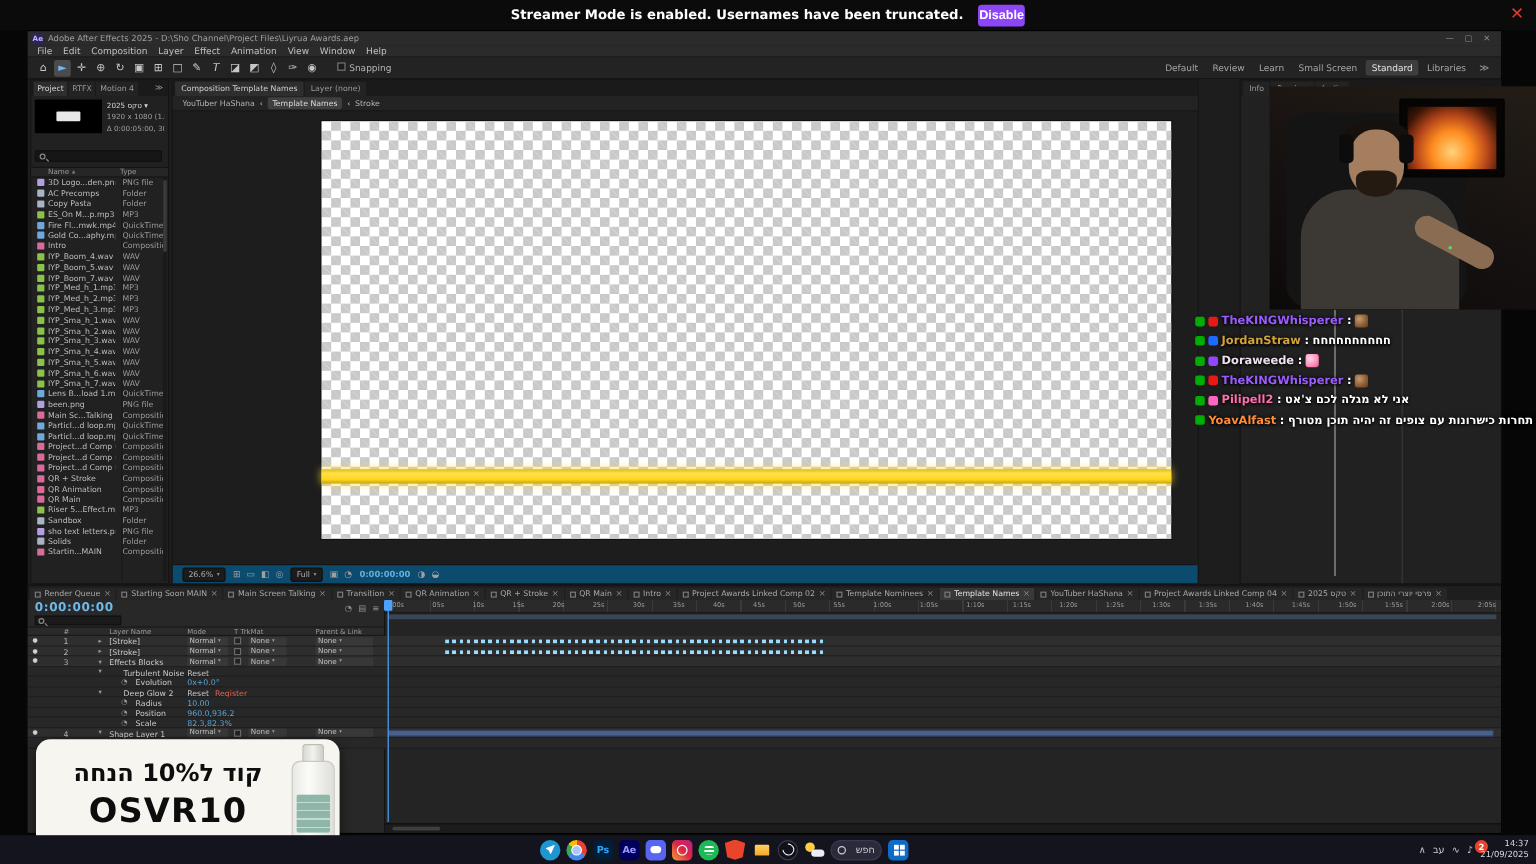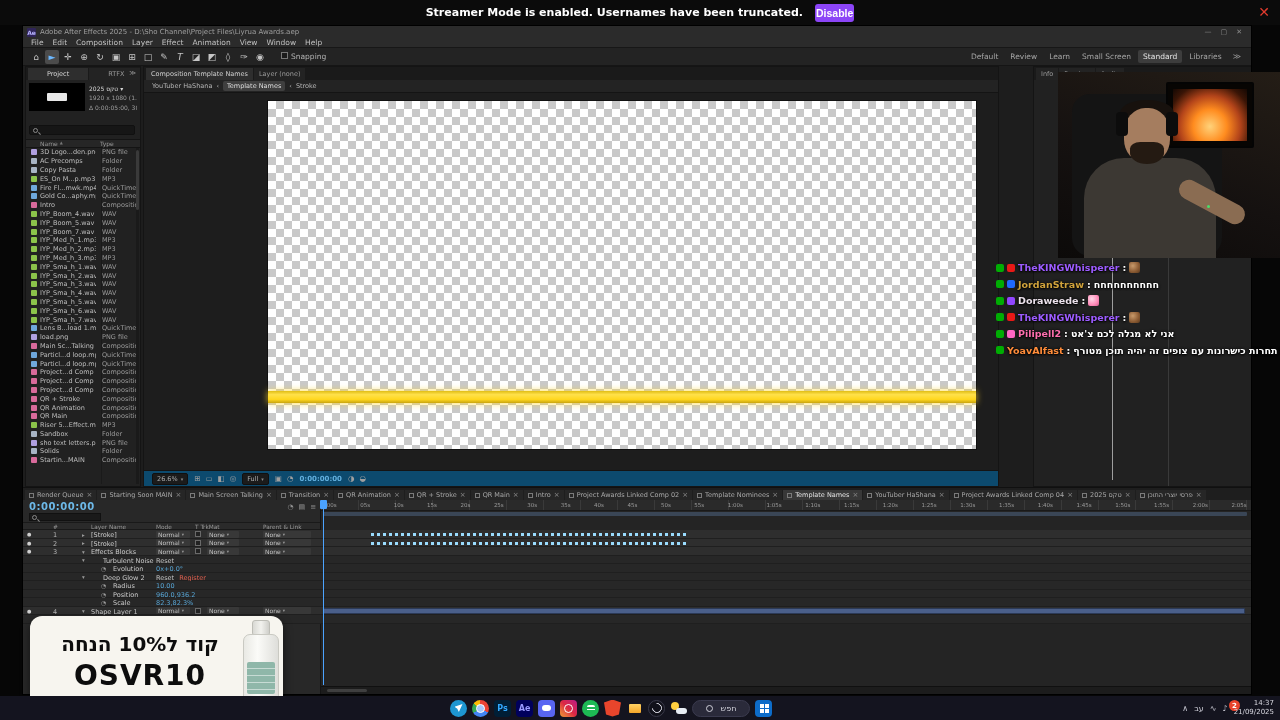--- a/index.html
+++ b/index.html
@@ -30,21 +30,21 @@
   .ws { font-size:7.5px; color:#a5a5a5; padding:2px 5px; border-radius:2px; cursor:pointer; }
   .ws.active { background:#3d3d3d; color:#e6e6e6; }
   .ovf { font-size:8px; color:#9a9a9a; padding:0 4px; }
 
   .panels { position:absolute; top:40px; left:0; right:0; height:421px; }
   .panel { position:absolute; top:0; height:421px; background:#212121; border:1px solid #141414; }
 
   
   .project-panel { left:2px; width:116px; }
   .ptabs { position:absolute; top:0; left:0; right:0; height:13px; background:#1a1a1a; display:flex; align-items:flex-end; gap:1px; padding:1px 2px 0; font-size:6.5px; color:#9a9a9a; overflow:hidden; }
-  .ptab { padding:2px 19px; background:#232323; white-space:nowrap; cursor:pointer; }
+  .ptab { padding:2px 3px; background:#232323; white-space:nowrap; cursor:pointer; }
   .ptab.active { background:#2e2e2e; color:#d6d6d6; }
   .preview { position:absolute; top:13px; left:0; right:0; height:34px; display:flex; gap:4px; padding:3px; }
   .thumb { width:56px; height:28px; background:#000; position:relative; flex:none; }
   .thumb::after { content:""; position:absolute; left:18px; top:10px; width:20px; height:8px; background:#e8e8e8; border-radius:1px; }
   .pv-lines { font-size:6px; color:#9f9f9f; line-height:1.55; padding-top:1px; overflow:hidden; white-space:nowrap; }
   .pv-title { color:#d8d8d8; }
   .psearch { position:absolute; top:58px; left:3px; right:5px; height:10px; background:#161616; border:1px solid #101010; border-radius:2px; display:flex; align-items:center; gap:3px; padding:0 3px; }
   .mag { width:5px; height:5px; border:1px solid #888; border-radius:50%; position:relative; flex:none; }
   .mag::after { content:""; position:absolute; left:4px; top:4px; width:3px; height:1px; background:#888; transform:rotate(45deg); }
   .phead { position:absolute; top:72px; left:0; right:0; height:9px; background:#262626; border-top:1px solid #141414; border-bottom:1px solid #141414; display:flex; align-items:center; font-size:6px; color:#9a9a9a; padding:0 4px 0 14px; }
@@ -199,21 +199,21 @@
   .tb-ig::after { content:""; width:7px; height:7px; border:1.5px solid #fff; border-radius:50%; }
   .tb-sp { background:#1db954; border-radius:50%; }
   .tb-sp::after { content:""; width:8px; height:7px; background:repeating-linear-gradient(180deg,#fff 0 1.5px,transparent 1.5px 3.5px); border-radius:2px; }
   .tb-br { background:#e8452c; border-radius:2px; clip-path:polygon(50% 0,100% 18%,88% 88%,50% 100%,12% 88%,0 18%); }
   .tb-fo { background:transparent; }
   .tb-fo::after { content:""; width:12px; height:9px; background:linear-gradient(180deg,#ffd163,#f4a62a); border-radius:1px; }
   .tb-obs { background:#11111a; border-radius:50%; border:1px solid #3a3a4a; }
   .tb-obs::after { content:""; width:8px; height:8px; border:1.5px solid #e8e8f2; border-left-color:transparent; border-radius:50%; transform:rotate(40deg); }
   .tb-wx::before { content:""; position:absolute; left:1px; top:2px; width:8px; height:8px; background:#ffcf3f; border-radius:50%; }
   .tb-wx::after { content:""; position:absolute; right:0; bottom:3px; width:11px; height:6px; background:#e8eef4; border-radius:4px; }
-  .tbicon.tb-search { width:58px; border-radius:9px; background:#2a2a3a; border:1px solid #3a3a4e; color:#cfcfd8; font-weight:normal; gap:4px;align-items:center; }
+  .tbicon.tb-search { width:43px; border-radius:9px; background:#2a2a3a; border:1px solid #3a3a4e; color:#cfcfd8; font-weight:normal; gap:4px;align-items:center; }
   .tb-search::before { content:""; width:5px; height:5px; border:1px solid #cfcfd8; border-radius:50%; }
   .tb-store { background:#0d6cc9; }
   .tb-store::after { content:""; width:4px; height:4px; background:#fff; box-shadow:5px 0 #fff,0 5px #fff,5px 5px #fff; position:relative; left:-2px; top:-2px; }
   .tray { position:absolute; right:6px; top:0; height:24px; display:flex; align-items:center; gap:6px; color:#c8c8d2; }
   .tray-ic { font-size:8px; cursor:pointer; }
   .clock { text-align:right; font-size:7px; line-height:1.3; color:#d8d8e0; cursor:pointer; }
   .tb-badge { position:absolute; right:40px; top:4px; min-width:11px; height:11px; background:#e8432c; border-radius:6px; color:#fff; font-size:7px; font-weight:bold; display:flex; align-items:center; justify-content:center; padding:0 2px; }
 </style>
 </head>
 <body>
@@ -467,21 +467,21 @@
             </div>
 
             <div class="prow">
               <i class="picon ic-video"></i>
               <span class="pname">Lens B...load 1.mp4</span>
               <span class="ptype">QuickTime</span>
             </div>
 
             <div class="prow">
               <i class="picon ic-png"></i>
-              <span class="pname">load.png</span>
+              <span class="pname">been.png</span>
               <span class="ptype">PNG file</span>
             </div>
 
             <div class="prow">
               <i class="picon ic-comp"></i>
               <span class="pname">Main Sc...Talking</span>
               <span class="ptype">Composition</span>
             </div>
 
             <div class="prow">

